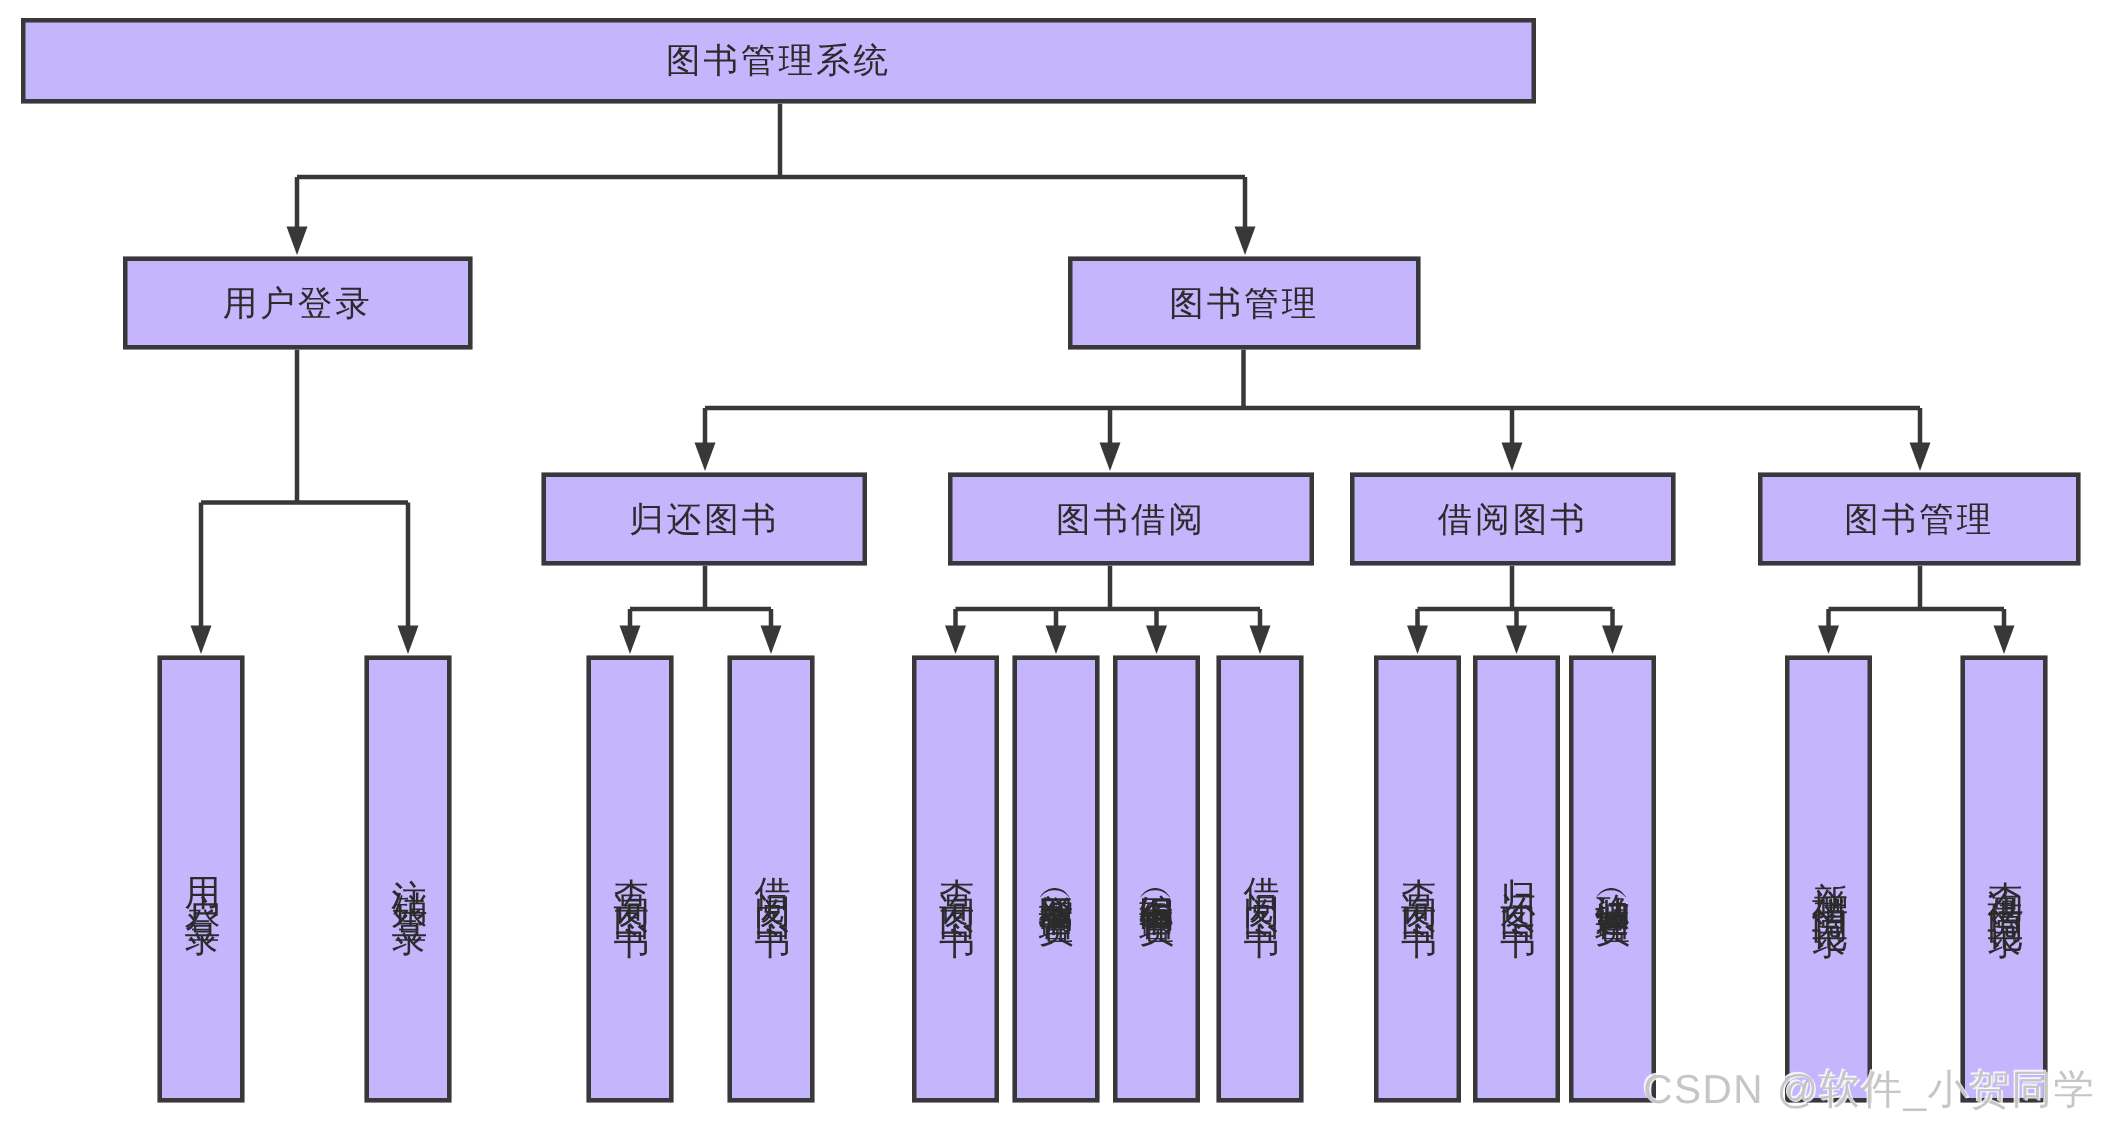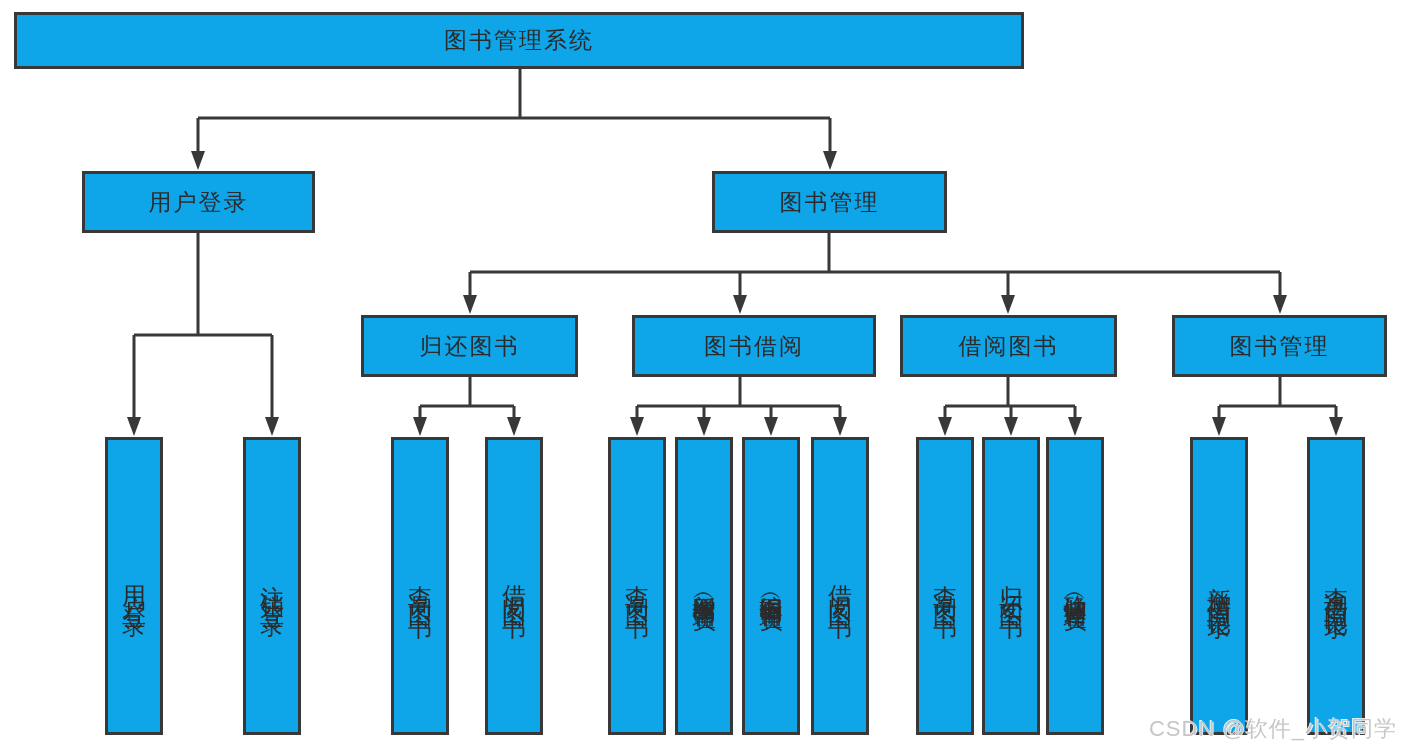--- a/index.html
+++ b/index.html
@@ -7,21 +7,21 @@
     position:relative;
     width:1405px;height:747px;
     background:#ffffff;
     font-family:"Liberation Sans","DejaVu Sans",sans-serif;
     overflow:hidden;
   }
   svg.wires{position:absolute;left:0;top:0;z-index:1;}
   .box{
     position:absolute;
     box-sizing:border-box;
-    background:#0ea5e9;
+    background:#c4b5fd;
     border:3px solid #383838;
     display:flex;align-items:center;justify-content:center;
     z-index:2;
     color:#2b2b2b;
   }
   .hlabel{
     font-size:23px;
     letter-spacing:2px;
     white-space:nowrap;
     color:#2b2b2b;
@@ -34,21 +34,21 @@
     line-height:1;
     color:#2b2b2b;
   }
   .ls-s{letter-spacing:10px;}
   .ls-m{letter-spacing:6px;}
   .ls-l{letter-spacing:2px;font-size:23px;}
   .watermark{
     position:absolute;
     right:8px;bottom:3px;
     z-index:3;
-    font-size:22px;
+    font-size:27px;
     color:#c6c6c6;
     letter-spacing:1px;
     text-shadow:1px 1px 0 rgba(255,255,255,.85),-1px -1px 0 rgba(255,255,255,.85);
     white-space:nowrap;
   }
 </style>
 </head>
 <body>
 
 <div class="canvas">

